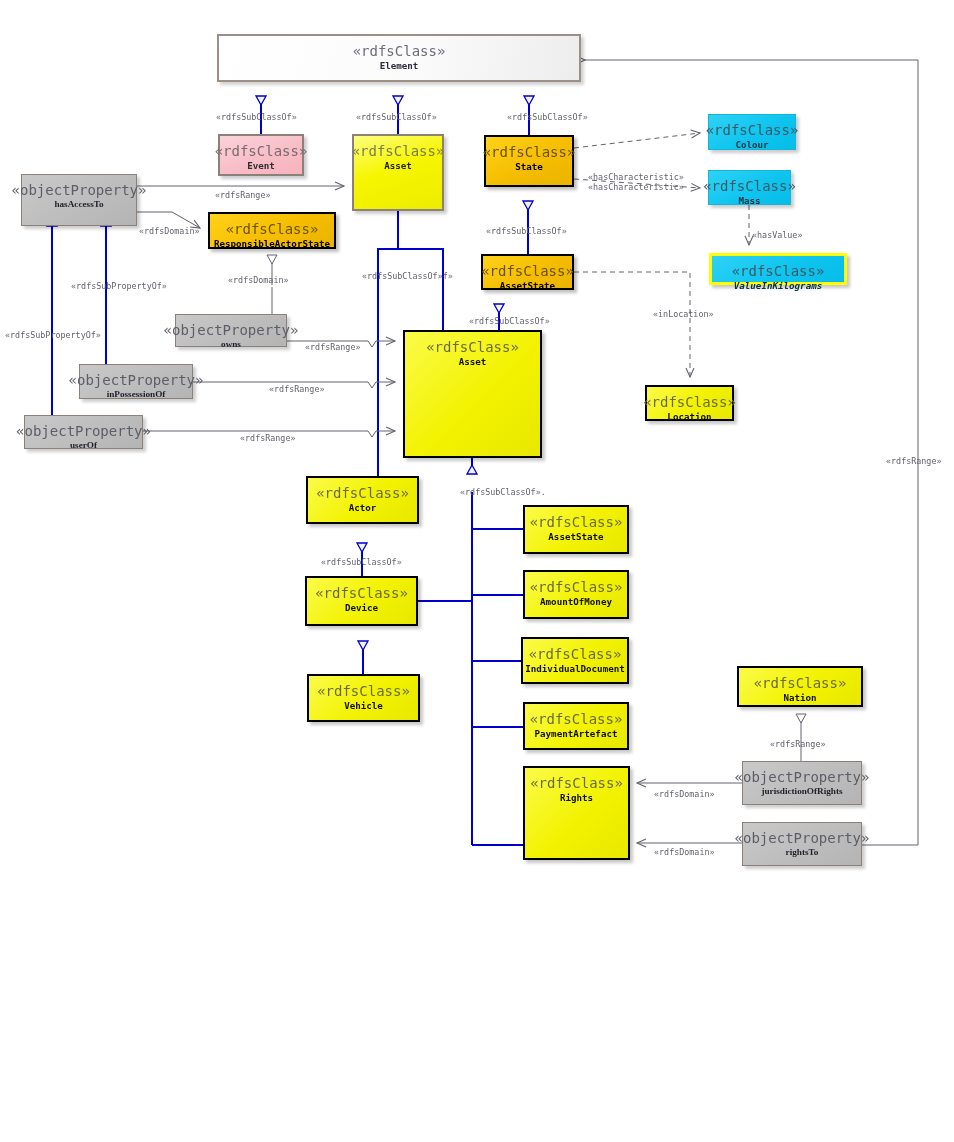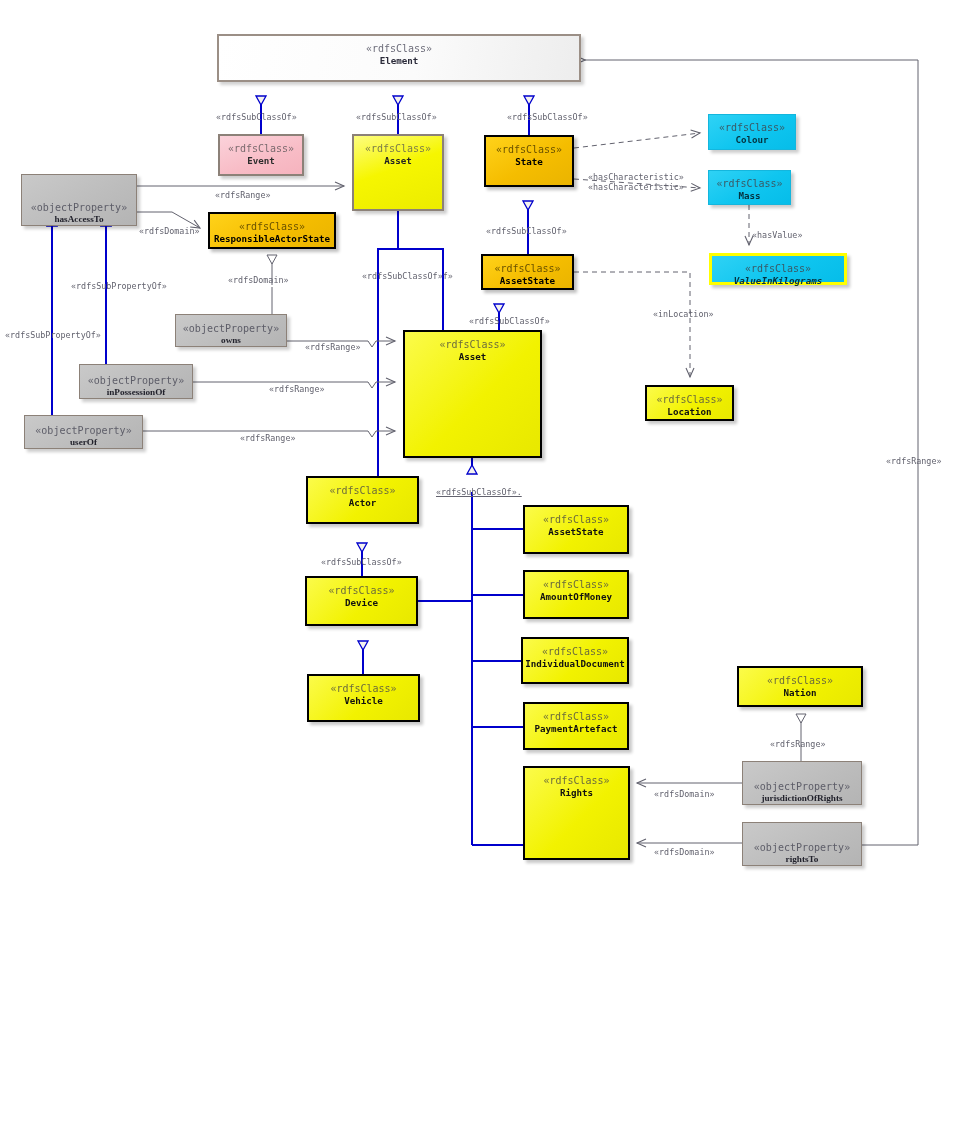--- a/index.html
+++ b/index.html
@@ -3,21 +3,21 @@
 <meta charset="utf-8">
 <title>RDFS Class Diagram</title>
 <style>
   html,body{margin:0;padding:0;background:#ffffff;}
   body{font-family:"DejaVu Sans Mono","Liberation Mono",monospace;}
   #canvas{position:relative;width:954px;height:1142px;background:#fff;overflow:hidden;}
   svg.edges{position:absolute;left:0;top:0;width:954px;height:1142px;pointer-events:none;}
   .node{position:absolute;box-sizing:border-box;display:flex;flex-direction:column;
         align-items:center;justify-content:flex-start;text-align:center;
         padding-top:7px;line-height:1.22;z-index:5;}
-  .node .stereo{font-size:10px;letter-spacing:0px;white-space:nowrap;}
+  .node .stereo{font-size:14px;letter-spacing:0px;white-space:nowrap;}
   .node .nm{font-size:9.2px;font-weight:bold;white-space:nowrap;}
   
   .k-class-yellow{background:linear-gradient(135deg,#fbfb4a 0%,#f2f200 55%,#e8e800 100%);
         border:2px solid #000;box-shadow:3px 3px 3px rgba(0,0,0,.22);color:#3b3b3b;}
   .k-class-yellow .stereo{color:#6b6b3d;}
   .k-class-yellow .nm{color:#111;}
   .k-entity{background:linear-gradient(160deg,#fdfd80 0%,#f6f600 45%,#ecec00 100%);
         border:2px solid #8c8178;box-shadow:3px 3px 3px rgba(0,0,0,.2);}
   .k-entity .stereo{color:#7b7b4a;} .k-entity .nm{color:#222;}
   .k-event{background:linear-gradient(160deg,#fbd2da 0%,#f8bcc6 60%,#f6b3be 100%);
@@ -29,21 +29,21 @@
   .k-state{background:linear-gradient(150deg,#ffd21a 0%,#f5bd00 55%,#eab400 100%);
         border:2px solid #000;box-shadow:3px 3px 3px rgba(0,0,0,.25);}
   .k-state .stereo{color:#6a5200;} .k-state .nm{color:#000;}
   .k-cyan{background:linear-gradient(150deg,#2fd2f5 0%,#0fc5ef 55%,#06bde9 100%);
         border:1px solid #14b6dd;box-shadow:3px 3px 3px rgba(0,0,0,.2);}
   .k-cyan .stereo{color:#3a5a66;} .k-cyan .nm{color:#05333f;}
   .k-cyan-yellowborder{background:linear-gradient(150deg,#2fd2f5 0%,#0fc5ef 55%,#06bde9 100%);
         border:3px solid #ffff00;box-shadow:3px 3px 3px rgba(0,0,0,.22);}
   .k-cyan-yellowborder .stereo{color:#3a5a66;} .k-cyan-yellowborder .nm{color:#05333f;font-style:italic;}
   .k-prop{background:linear-gradient(150deg,#c9c9c9 0%,#bdbdbd 55%,#b4b4b4 100%);
-        border:1px solid #8c8178;box-shadow:3px 3px 3px rgba(0,0,0,.2);justify-content:flex-end;}
+        border:1px solid #8c8178;box-shadow:3px 3px 3px rgba(0,0,0,.2);}
   .k-prop .stereo{color:#5d5d68;} .k-prop .nm{color:#22222c;font-family:Liberation Serif, serif;}
   
   .elabel{position:absolute;font-size:8.4px;color:#62626e;white-space:nowrap;z-index:7;
           font-family:"DejaVu Sans Mono","Liberation Mono",monospace;}
 </style>
 </head>
 <body>
 
 <div id="canvas">
 
@@ -226,21 +226,21 @@
       <div class="elabel" style="left: 228px; top: 275px;">«rdfsDomain»</div>
       <div class="elabel" style="left: 71px; top: 281px;">«rdfsSubPropertyOf»</div>
       <div class="elabel" style="left: 5px; top: 330px;">«rdfsSubPropertyOf»</div>
       <div class="elabel" style="left: 305px; top: 342px;">«rdfsRange»</div>
       <div class="elabel" style="left: 269px; top: 384px;">«rdfsRange»</div>
       <div class="elabel" style="left: 240px; top: 433px;">«rdfsRange»</div>
       <div class="elabel" style="left: 362px; top: 223px; margin-top: 48px;">«rdfsSubClassOf»f»</div>
       <div class="elabel" style="left: 486px; top: 226px;">«rdfsSubClassOf»</div>
       <div class="elabel" style="left: 469px; top: 316px;">«rdfsSubClassOf»</div>
       <div class="elabel" style="left: 653px; top: 309px; text-align: center;">«inLocation»</div>
-      <div class="elabel" style="left: 436px; top: 487px; text-decoration: underline;">«rdfsSubClassOf».</div>
+      <div class="elabel" style="left: 460px; top: 487px;">«rdfsSubClassOf».</div>
       <div class="elabel" style="left: 321px; top: 557px;">«rdfsSubClassOf»</div>
       <div class="elabel" style="left: 770px; top: 739px;">«rdfsRange»</div>
       <div class="elabel" style="left: 654px; top: 789px;">«rdfsDomain»</div>
       <div class="elabel" style="left: 654px; top: 847px;">«rdfsDomain»</div>
       <div class="elabel" style="left: 886px; top: 456px;">«rdfsRange»</div>
     </div>
 
 </div>
 
 </body></html>

